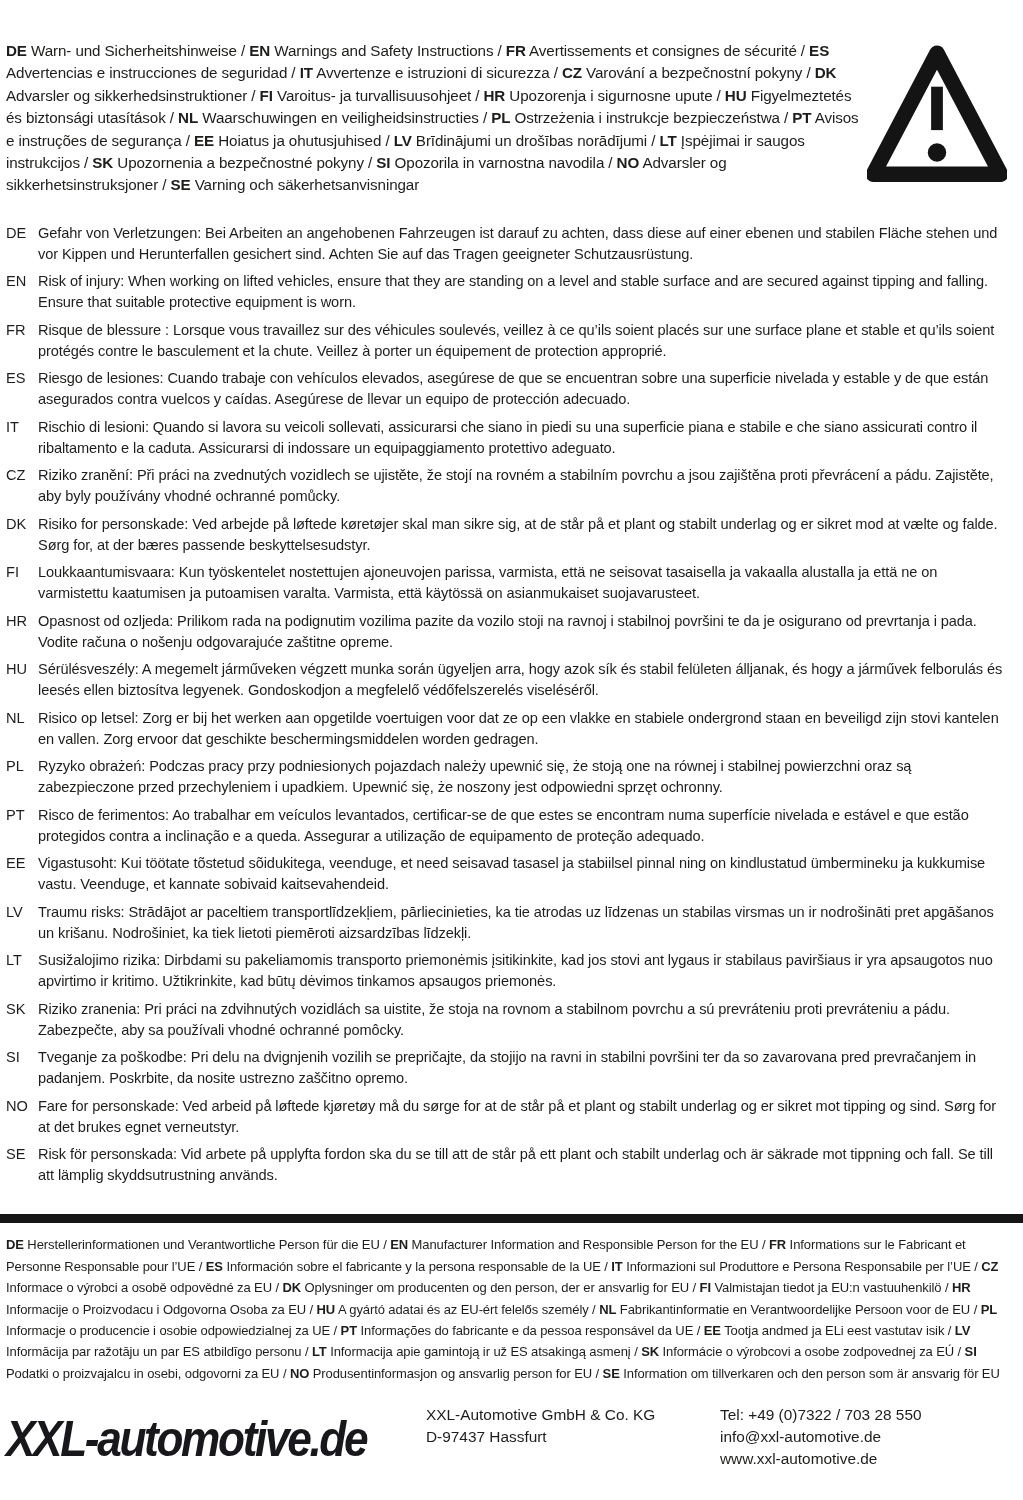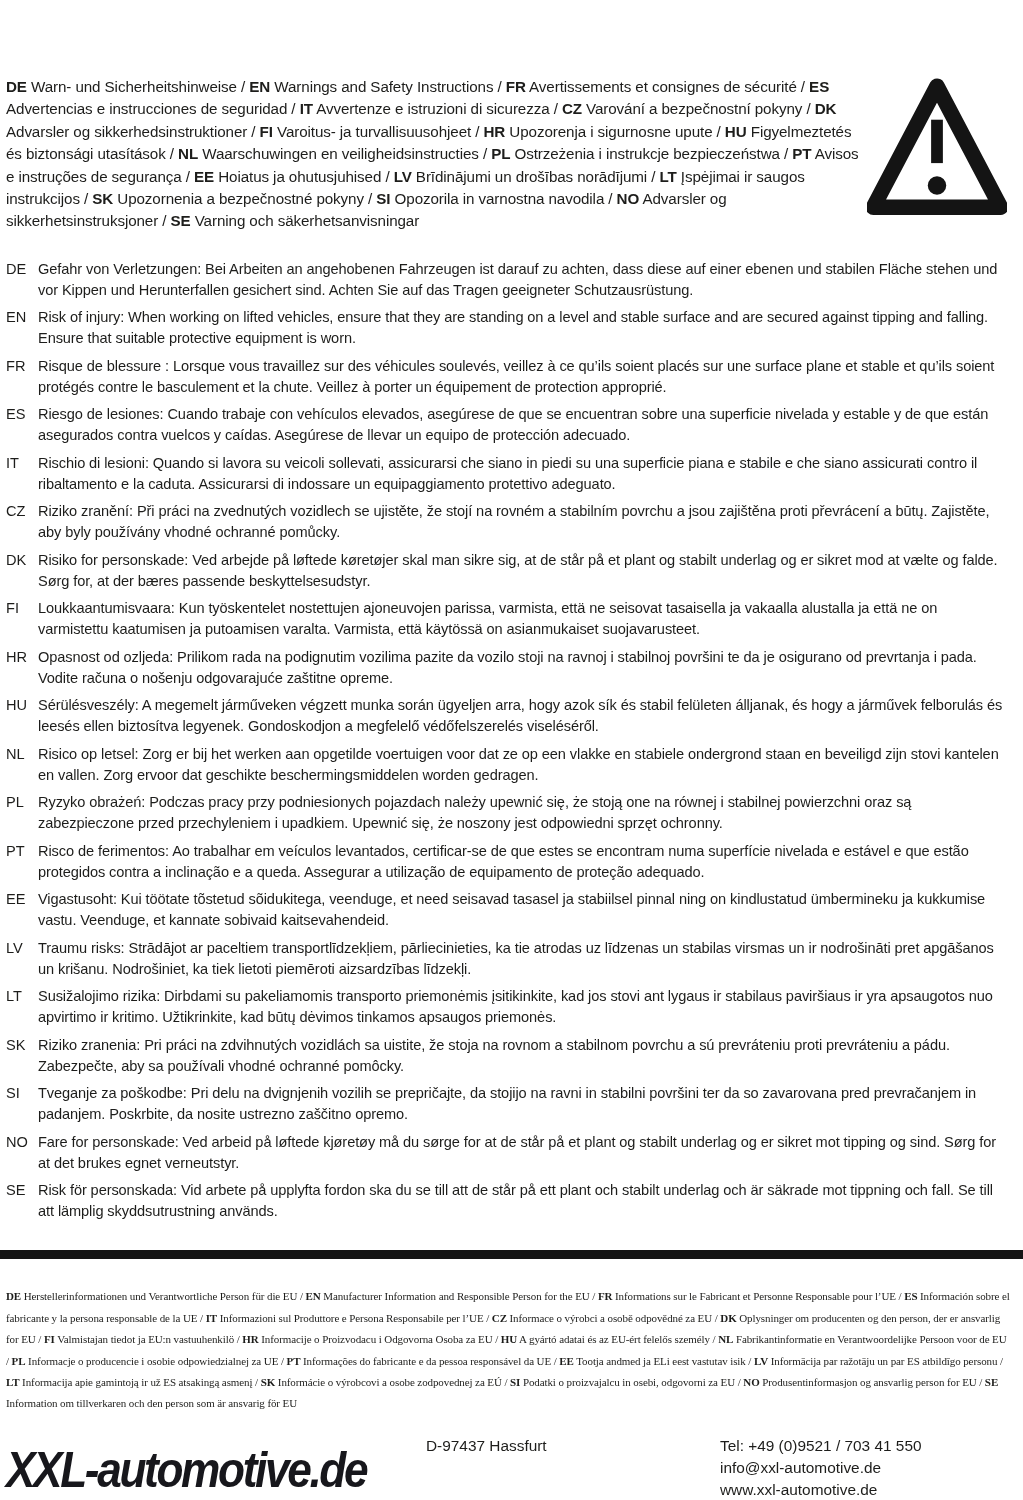--- a/index.html
+++ b/index.html
@@ -7,21 +7,21 @@
   body {
     width: 1023px; height: 1500px;
     background: #ffffff;
     color: #1d1d1b;
     font-family: "Liberation Sans", "DejaVu Sans", sans-serif;
     overflow: hidden;
   }
   .page { padding: 40px 10px 0 6px; }
 
   
-  .header { display: flex; align-items: flex-start; margin-top: 36px; }
+  .header { display: flex; align-items: center; }
   .header-text {
     width: 866px;
     font-size: 15.2px;
     line-height: 22.4px;
     letter-spacing: -0.1px;
   }
   .header-text b { font-weight: bold; }
   .triangle-wrap { margin-left: auto; margin-top: -4px; padding-right: 6px; }
 
   
@@ -39,25 +39,24 @@
   }
 
   
   .divider {
     height: 9px; background: #151515;
     margin: 28px -10px 0 -6px;
   }
 
   
   .manufacturer {
-    margin-top: 27px;
-    font-size: 11px; line-height: 21.4px;
+    margin-top: 11px;
+    font-size: 13px; line-height: 21.4px;
     letter-spacing: -0.1px;
     padding-right: 2px;
-    font-family: Liberation Serif, serif;
   }
   .manufacturer b { font-weight: bold; }
 
   
   .footer { display: flex; align-items: flex-start; margin-top: 20px; }
   .logo {
     width: 420px;
     font-size: 47px;
     font-weight: bold;
     font-style: italic;
@@ -104,21 +103,21 @@
       <div class="w-row">
         <span class="w-code">ES</span>
         <p class="w-text">Riesgo de lesiones: Cuando trabaje con vehículos elevados, asegúrese de que se encuentran sobre una superficie nivelada y estable y de que están asegurados contra vuelcos y caídas. Asegúrese de llevar un equipo de protección adecuado.</p>
       </div>
       <div class="w-row">
         <span class="w-code">IT</span>
         <p class="w-text">Rischio di lesioni: Quando si lavora su veicoli sollevati, assicurarsi che siano in piedi su una superficie piana e stabile e che siano assicurati contro il ribaltamento e la caduta. Assicurarsi di indossare un equipaggiamento protettivo adeguato.</p>
       </div>
       <div class="w-row">
         <span class="w-code">CZ</span>
-        <p class="w-text">Riziko zranění: Při práci na zvednutých vozidlech se ujistěte, že stojí na rovném a stabilním povrchu a jsou zajištěna proti převrácení a būtų. Zajistěte, aby byly používány vhodné ochranné pomůcky.</p>
+        <p class="w-text">Riziko zranění: Při práci na zvednutých vozidlech se ujistěte, že stojí na rovném a stabilním povrchu a jsou zajištěna proti převrácení a pádu. Zajistěte, aby byly používány vhodné ochranné pomůcky.</p>
       </div>
       <div class="w-row">
         <span class="w-code">DK</span>
         <p class="w-text">Risiko for personskade: Ved arbejde på løftede køretøjer skal man sikre sig, at de står på et plant og stabilt underlag og er sikret mod at vælte og falde. Sørg for, at der bæres passende beskyttelsesudstyr.</p>
       </div>
       <div class="w-row">
         <span class="w-code">FI</span>
         <p class="w-text">Loukkaantumisvaara: Kun työskentelet nostettujen ajoneuvojen parissa, varmista, että ne seisovat tasaisella ja vakaalla alustalla ja että ne on varmistettu kaatumisen ja putoamisen varalta. Varmista, että käytössä on asianmukaiset suojavarusteet.</p>
       </div>
       <div class="w-row">
@@ -171,22 +170,23 @@
       </div>
     </div>
 
   <div class="divider"></div>
 
   <div class="manufacturer"><b>DE</b> Herstellerinformationen und Verantwortliche Person für die EU / <b>EN</b> Manufacturer Information and Responsible Person for the EU / <b>FR</b> Informations sur le Fabricant et Personne Responsable pour l’UE / <b>ES</b> Información sobre el fabricante y la persona responsable de la UE / <b>IT</b> Informazioni sul Produttore e Persona Responsabile per l’UE / <b>CZ</b> Informace o výrobci a osobě odpovědné za EU / <b>DK</b> Oplysninger om producenten og den person, der er ansvarlig for EU / <b>FI</b> Valmistajan tiedot ja EU:n vastuuhenkilö / <b>HR</b> Informacije o Proizvodacu i Odgovorna Osoba za EU / <b>HU</b> A gyártó adatai és az EU-ért felelős személy / <b>NL</b> Fabrikantinformatie en Verantwoordelijke Persoon voor de EU / <b>PL</b> Informacje o producencie i osobie odpowiedzialnej za UE / <b>PT</b> Informações do fabricante e da pessoa responsável da UE / <b>EE</b> Tootja andmed ja ELi eest vastutav isik / <b>LV</b> Informācija par ražotāju un par ES atbildīgo personu / <b>LT</b> Informacija apie gamintoją ir už ES atsakingą asmenį / <b>SK</b> Informácie o výrobcovi a osobe zodpovednej za EÚ / <b>SI</b> Podatki o proizvajalcu in osebi, odgovorni za EU / <b>NO</b> Produsentinformasjon og ansvarlig person for EU / <b>SE</b> Information om tillverkaren och den person som är ansvarig för EU</div>
 
   <div class="footer">
     <div class="logo">XXL-automotive.de</div>
     <div class="addr-col">
+      <div>XXL-Automotive GmbH &amp; Co. KG</div>
       <div>D-97437 Hassfurt</div>
     </div>
     <div class="contact-col">
-      <div>Tel: +49 (0)9521 / 703 41 550</div>
+      <div>Tel: +49 (0)7322 / 703 28 550</div>
       <div>info@xxl-automotive.de</div>
       <div>www.xxl-automotive.de</div>
     </div>
   </div>
 
 </div>
 
 </body></html>

